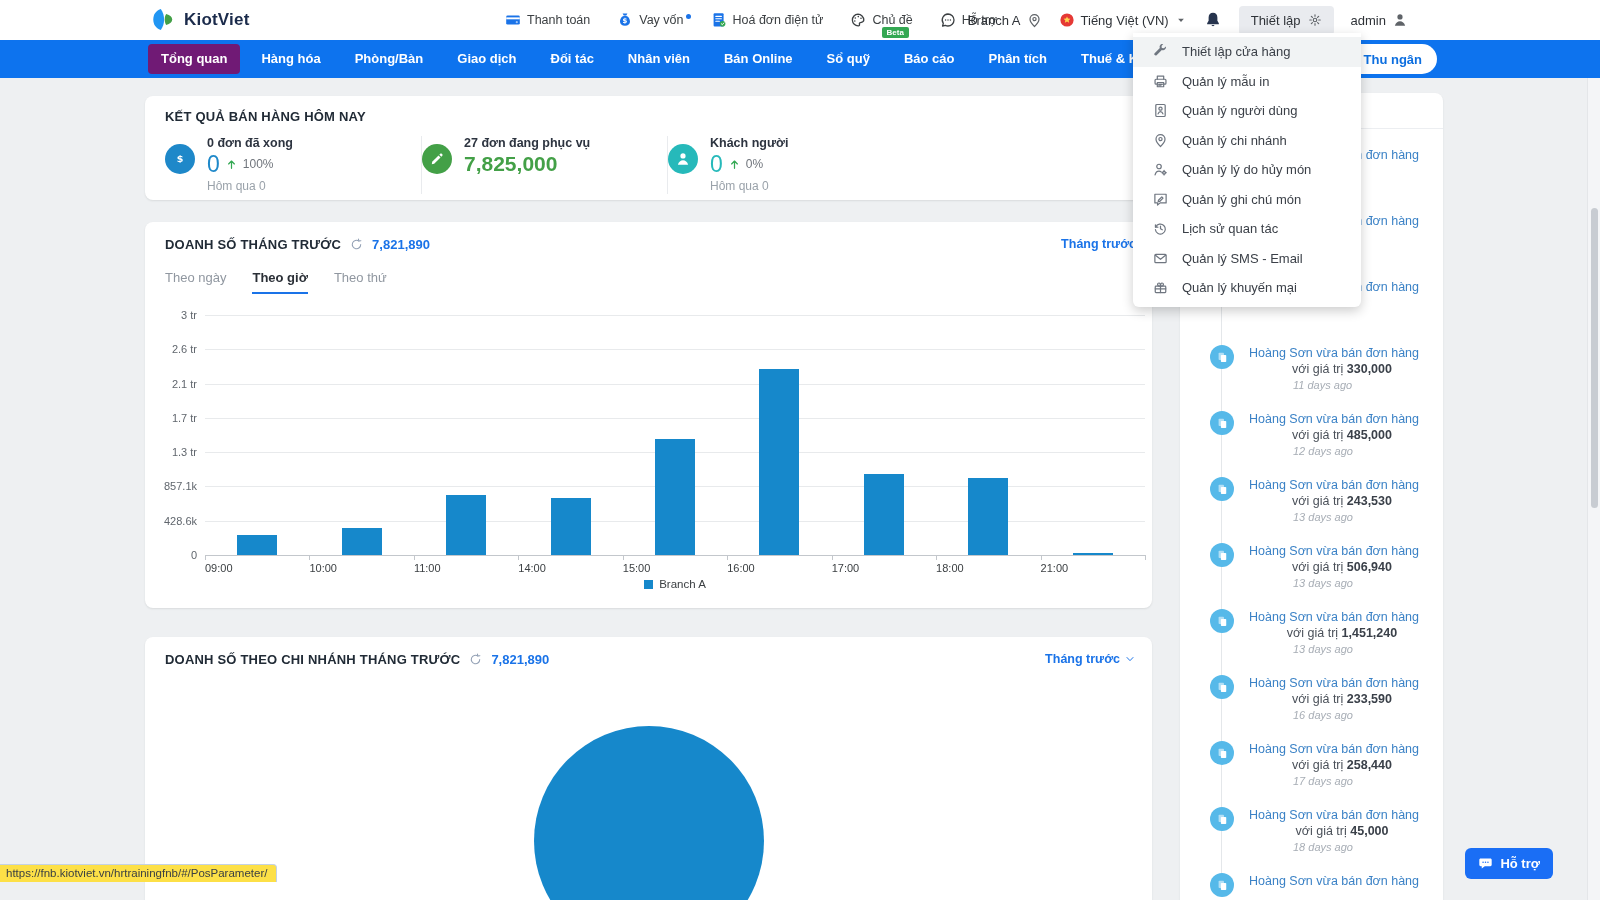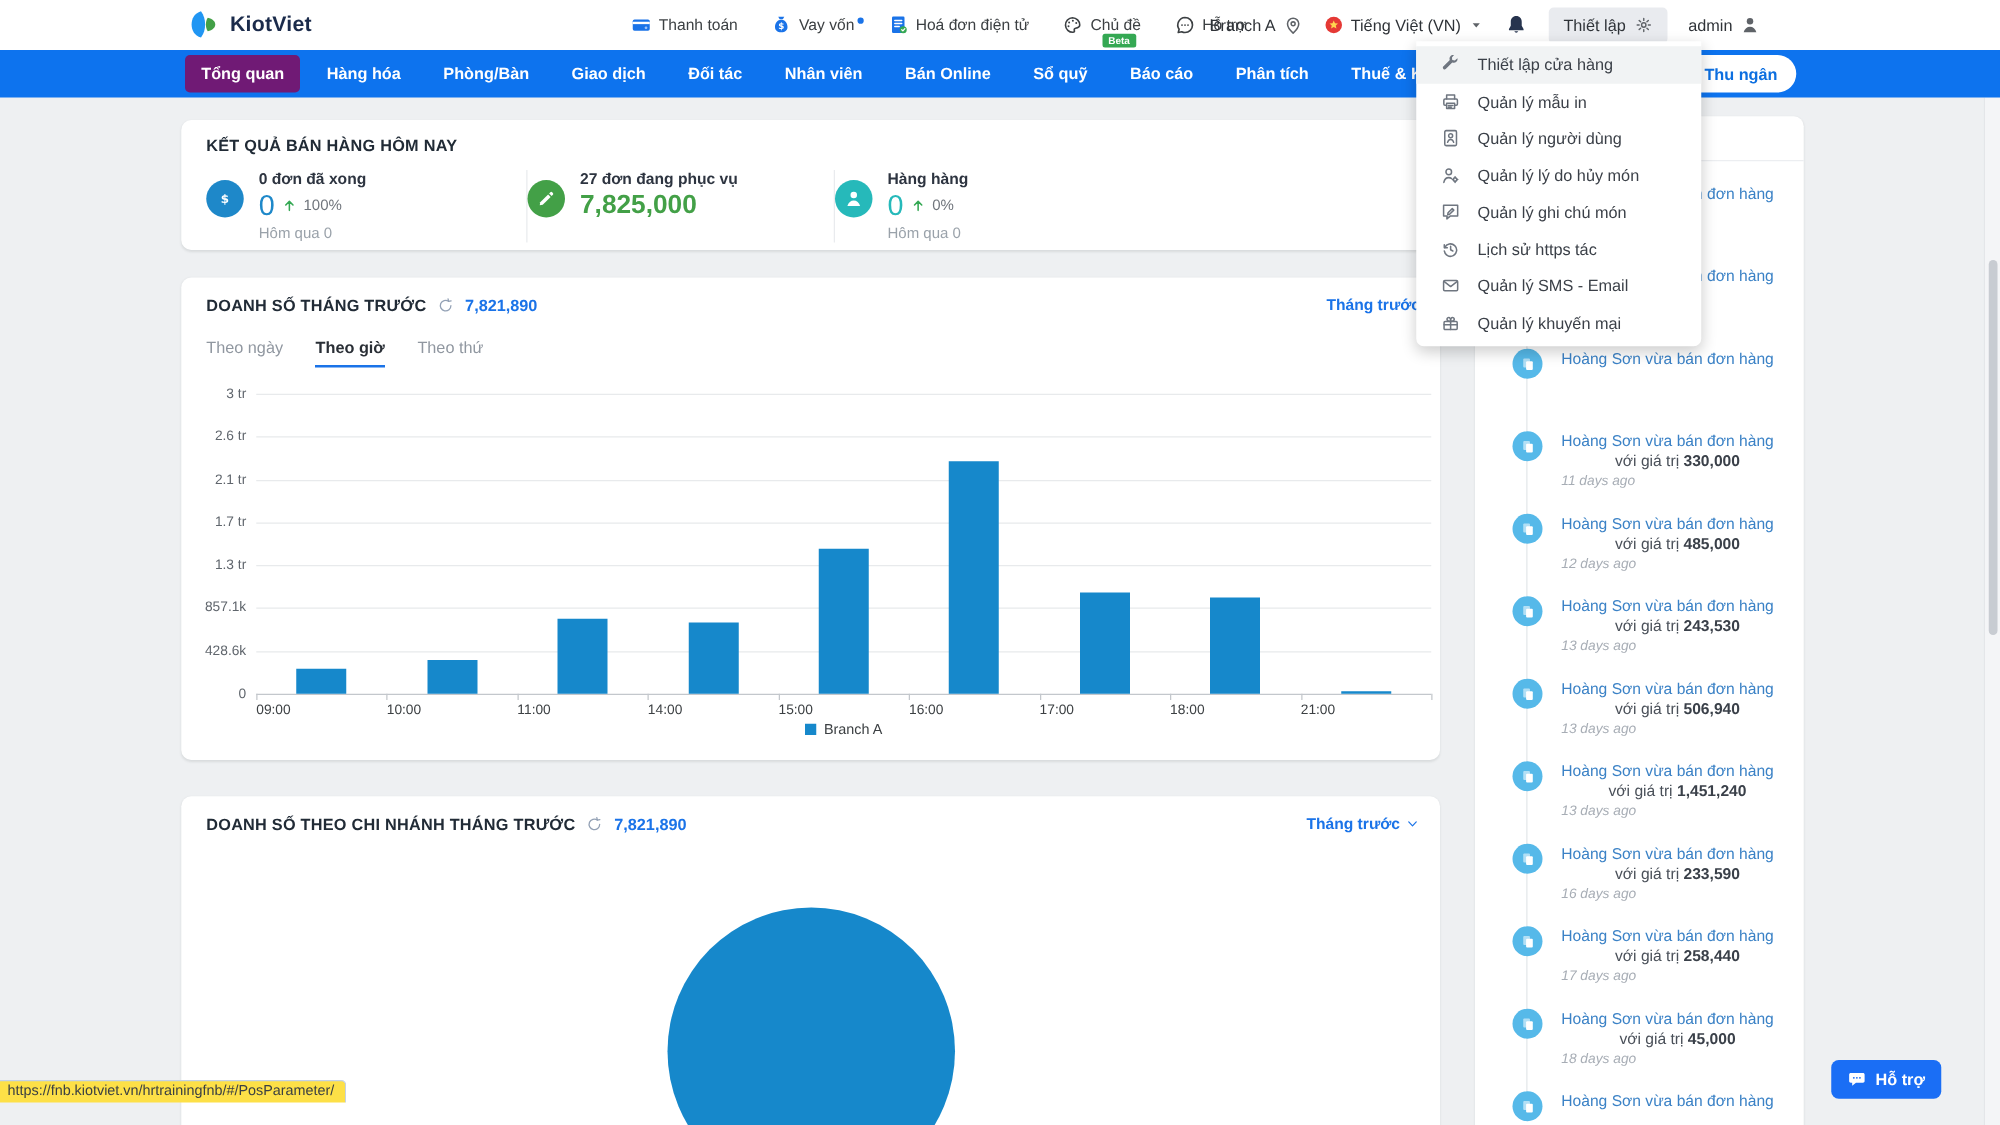--- a/index.html
+++ b/index.html
@@ -71,21 +71,21 @@
   #sidebar{position:absolute;left:1180px;top:93px;width:263px;height:807px;background:#fff;border-radius:8px 8px 0 0;box-shadow:0 1px 2px rgba(27,36,44,.1);}
   .side-head{height:35px;border-bottom:1px solid #eceef1;}
   .timeline{position:absolute;left:41px;top:62px;height:738px;width:1px;background:#e4e7ea;}
   #feed{position:relative;padding-top:12px;}
   .feed-item{position:relative;height:66px;padding:6px 8px 0 69px;box-sizing:border-box;}
   .feed-ic{position:absolute;left:30px;top:6px;width:24px;height:24px;border-radius:50%;display:flex;align-items:center;justify-content:center;}
   .feed-ic .ic{width:13px;height:13px;}
   .feed-title{font-size:12.5px;color:#3b82c6;line-height:16px;cursor:pointer;white-space:nowrap;}
   .feed-val{font-size:12.5px;color:#4a5059;line-height:17px;text-align:center;}
   .feed-val b{color:#3a4049;}
-  .feed-time{font-size:11px;font-style:italic;color:#a7adb5;line-height:15px;}
+  .feed-time{font-size:11px;font-style:italic;color:#a7adb5;line-height:15px;margin-left:44px;}
   
   #settings-menu{position:absolute;left:1133px;top:33px;width:228px;background:#fff;border-radius:0 0 6px 6px;box-shadow:0 4px 12px rgba(0,0,0,.2);padding:4px 0;z-index:50;}
   .menu-item{height:29.5px;display:flex;align-items:center;gap:14px;padding-left:20px;font-size:13px;color:#3b4048;cursor:pointer;}
   .menu-item .ic{color:#6f7680;}
   .menu-item.hl{background:#f1f3f4;}
   
   .scroll-track{position:absolute;right:0;top:78px;width:12px;height:822px;background:#f4f5f7;border-left:1px solid #e4e6e9;z-index:4;}
   .scroll-thumb{position:absolute;right:2px;top:130px;width:7px;height:300px;border-radius:4px;background:#c8ccd2;}
   .status-url{position:absolute;left:0;bottom:18px;background:#fde047;border:1px solid #c4d2e4;border-left:none;border-bottom:none;border-radius:0 4px 0 0;padding:2px 9px 3px 6px;font-size:11.5px;color:#3b4043;z-index:60;}
   .support-btn{position:absolute;right:47px;bottom:21px;height:31px;background:#1a6ef5;border:none;border-radius:6px;color:#fff;font-weight:700;font-size:13px;display:flex;align-items:center;gap:7px;padding:0 13px;cursor:pointer;z-index:55;font-family:inherit;}
@@ -283,21 +283,21 @@
         <div class="kpi" style="width:486px">
           <span class="kpi-ic" style="background:#26b9ba">
             <span class="ic ic16">
               <svg viewBox="0 0 16 16" fill="none" stroke="currentColor" stroke-width="1.3" stroke-linecap="round" stroke-linejoin="round">
                 <circle cx="8" cy="4.9" r="2.6" fill="#fff" stroke="none"></circle>
                 <path d="M2.9 13.8c.7-3 2.8-4.5 5.1-4.5s4.4 1.5 5.1 4.5z" fill="#fff" stroke="none"></path>
               </svg>
             </span>
           </span>
           <div class="kpi-tx">
-            <div class="kpi-label">Hàng hàng</div>
+            <div class="kpi-label">Khách người</div>
             <div class="kpi-vrow">
               <span class="kpi-val" style="color:#26b9ba;">0</span>
               <span class="ic ic11 up">
                 <svg viewBox="0 0 16 16" fill="none" stroke="currentColor" stroke-width="1.3" stroke-linecap="round" stroke-linejoin="round">
                   <path d="M8 13.5V3M3.8 7.2L8 3l4.2 4.2" stroke-width="1.8"></path>
                 </svg>
               </span>
               <span class="kpi-delta">0%</span>
             </div>
             <div class="kpi-sub">Hôm qua 0</div>
@@ -579,20 +579,29 @@
             <rect x="3" y="1.6" width="10" height="12.8" rx="1.1"></rect>
             <circle cx="8" cy="6" r="1.7"></circle>
             <path d="M5.4 11.6c.5-1.7 1.5-2.5 2.6-2.5s2.1.8 2.6 2.5"></path>
           </svg>
         </span>
         <span>Quản lý người dùng</span>
       </div>
       <div class="menu-item">
         <span class="ic" style="width:15px;height:15px">
           <svg viewBox="0 0 16 16" fill="none" stroke="currentColor" stroke-width="1.3" stroke-linecap="round" stroke-linejoin="round">
+            <path d="M8 14.4S3.2 10.2 3.2 6.5a4.8 4.8 0 0 1 9.6 0C12.8 10.2 8 14.4 8 14.4z"></path>
+            <circle cx="8" cy="6.5" r="1.7"></circle>
+          </svg>
+        </span>
+        <span>Quản lý chi nhánh</span>
+      </div>
+      <div class="menu-item">
+        <span class="ic" style="width:15px;height:15px">
+          <svg viewBox="0 0 16 16" fill="none" stroke="currentColor" stroke-width="1.3" stroke-linecap="round" stroke-linejoin="round">
             <circle cx="6.4" cy="4.8" r="2.4"></circle>
             <path d="M2.2 13.8c.6-2.7 2.2-4.1 4.2-4.1.8 0 1.6.2 2.2.7"></path>
             <circle cx="11.8" cy="11.4" r="1.5"></circle>
             <path d="M11.8 9v1M11.8 12.8v1M9.5 11.4h1M13.1 11.4h1"></path>
           </svg>
         </span>
         <span>Quản lý lý do hủy món</span>
       </div>
       <div class="menu-item">
         <span class="ic" style="width:15px;height:15px">
@@ -604,21 +613,21 @@
         <span>Quản lý ghi chú món</span>
       </div>
       <div class="menu-item">
         <span class="ic" style="width:15px;height:15px">
           <svg viewBox="0 0 16 16" fill="none" stroke="currentColor" stroke-width="1.3" stroke-linecap="round" stroke-linejoin="round">
             <path d="M3 6.5a5.3 5.3 0 1 1-.4 2.8"></path>
             <path d="M2.6 4v2.6h2.6"></path>
             <path d="M8 5.4v2.9l1.9 1.1"></path>
           </svg>
         </span>
-        <span>Lịch sử https tác</span>
+        <span>Lịch sử quan tác</span>
       </div>
       <div class="menu-item">
         <span class="ic" style="width:15px;height:15px">
           <svg viewBox="0 0 16 16" fill="none" stroke="currentColor" stroke-width="1.3" stroke-linecap="round" stroke-linejoin="round">
             <rect x="2" y="3.6" width="12" height="8.8" rx="1"></rect>
             <path d="M2.6 4.6L8 8.8l5.4-4.2"></path>
           </svg>
         </span>
         <span>Quản lý SMS - Email</span>
       </div>

